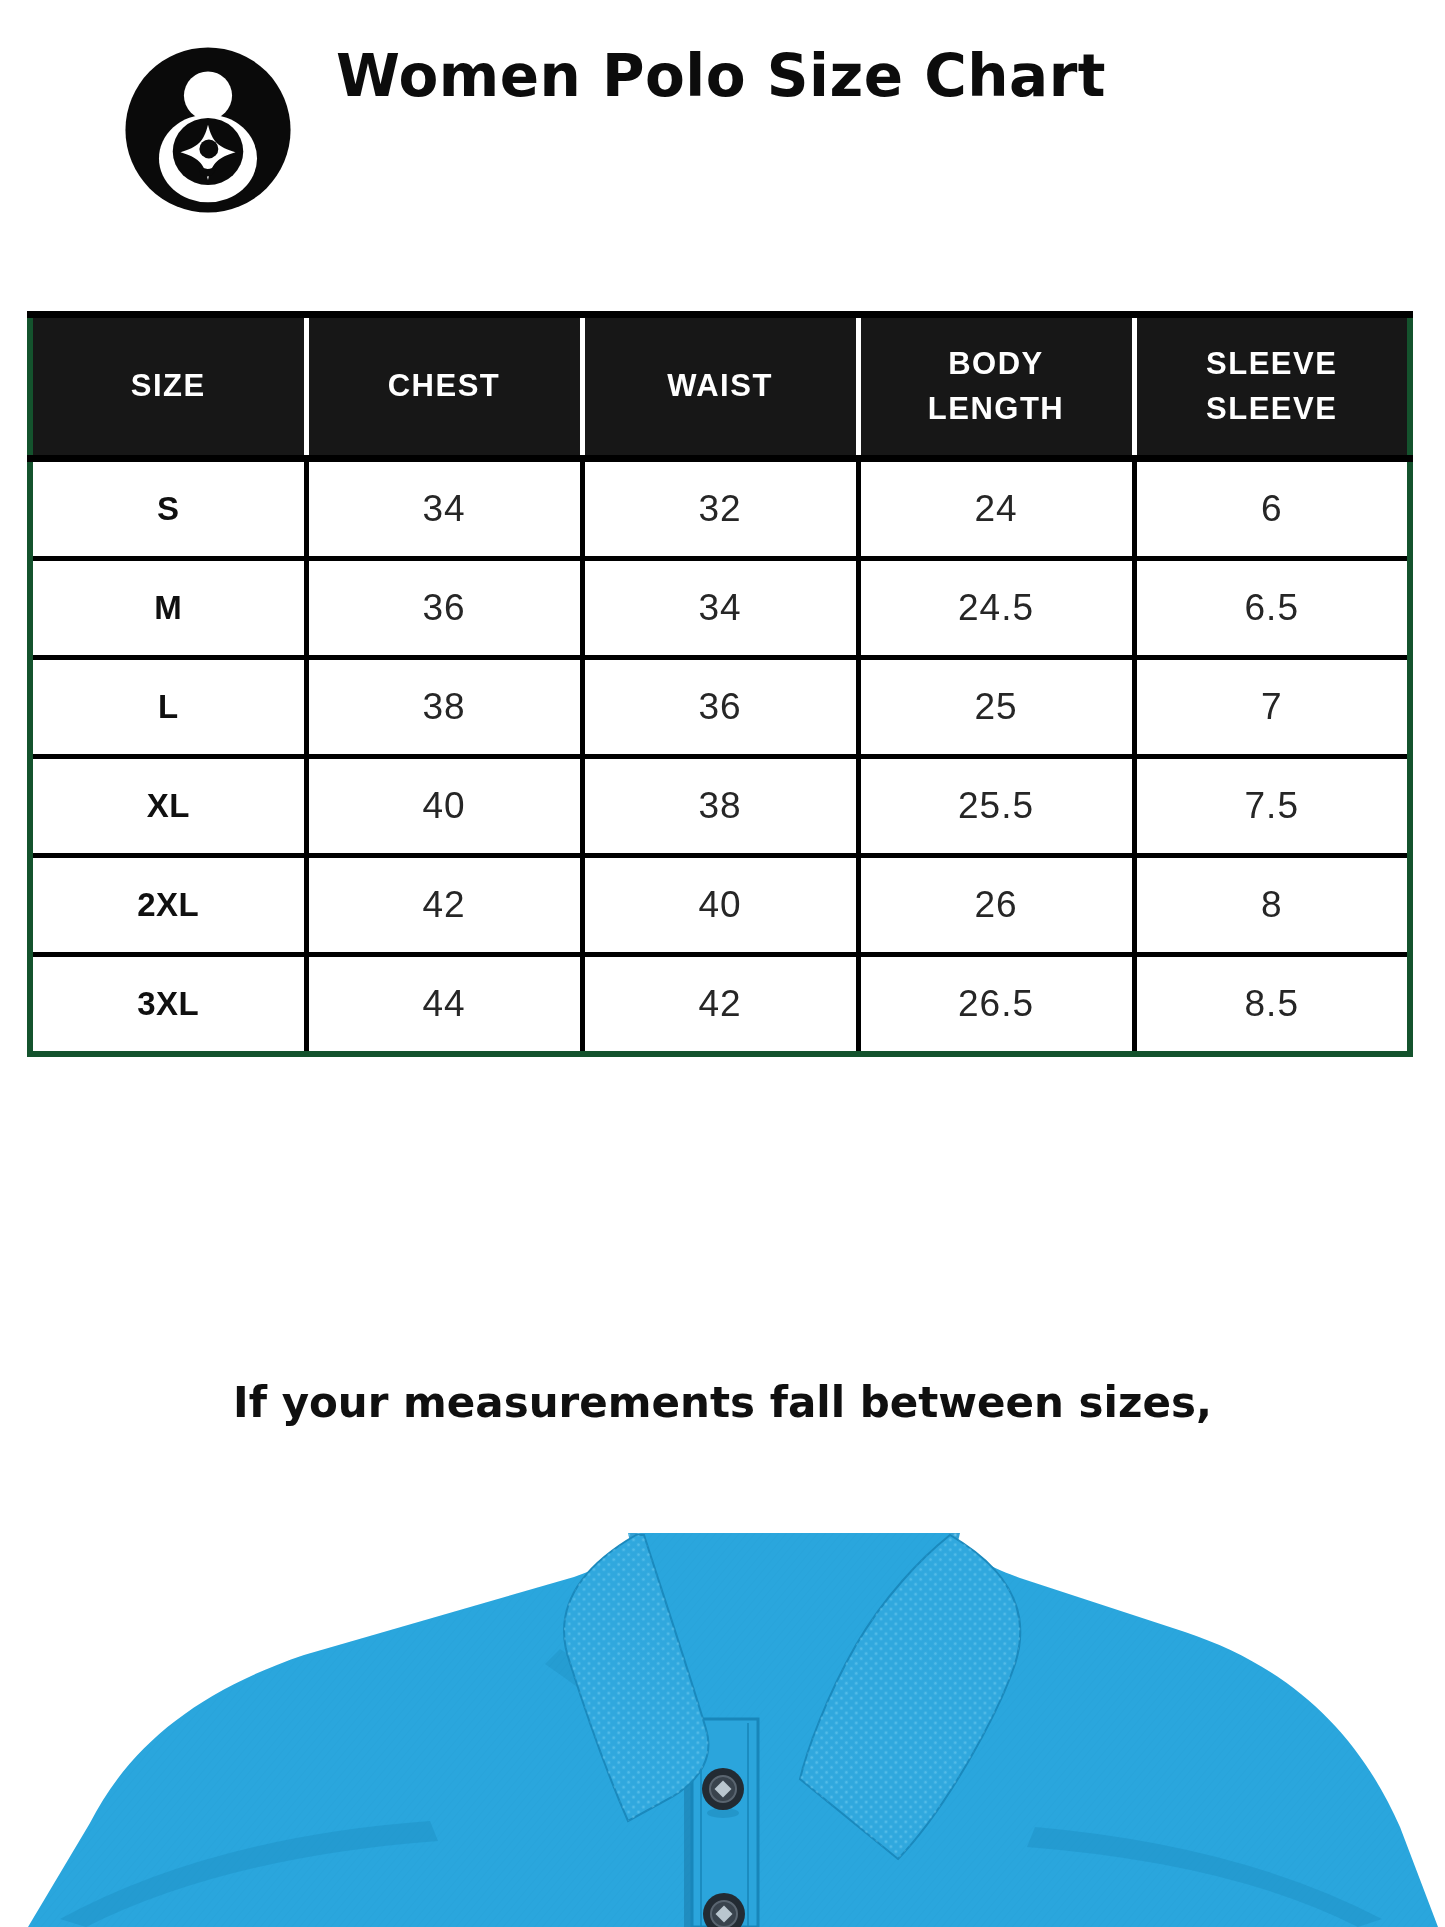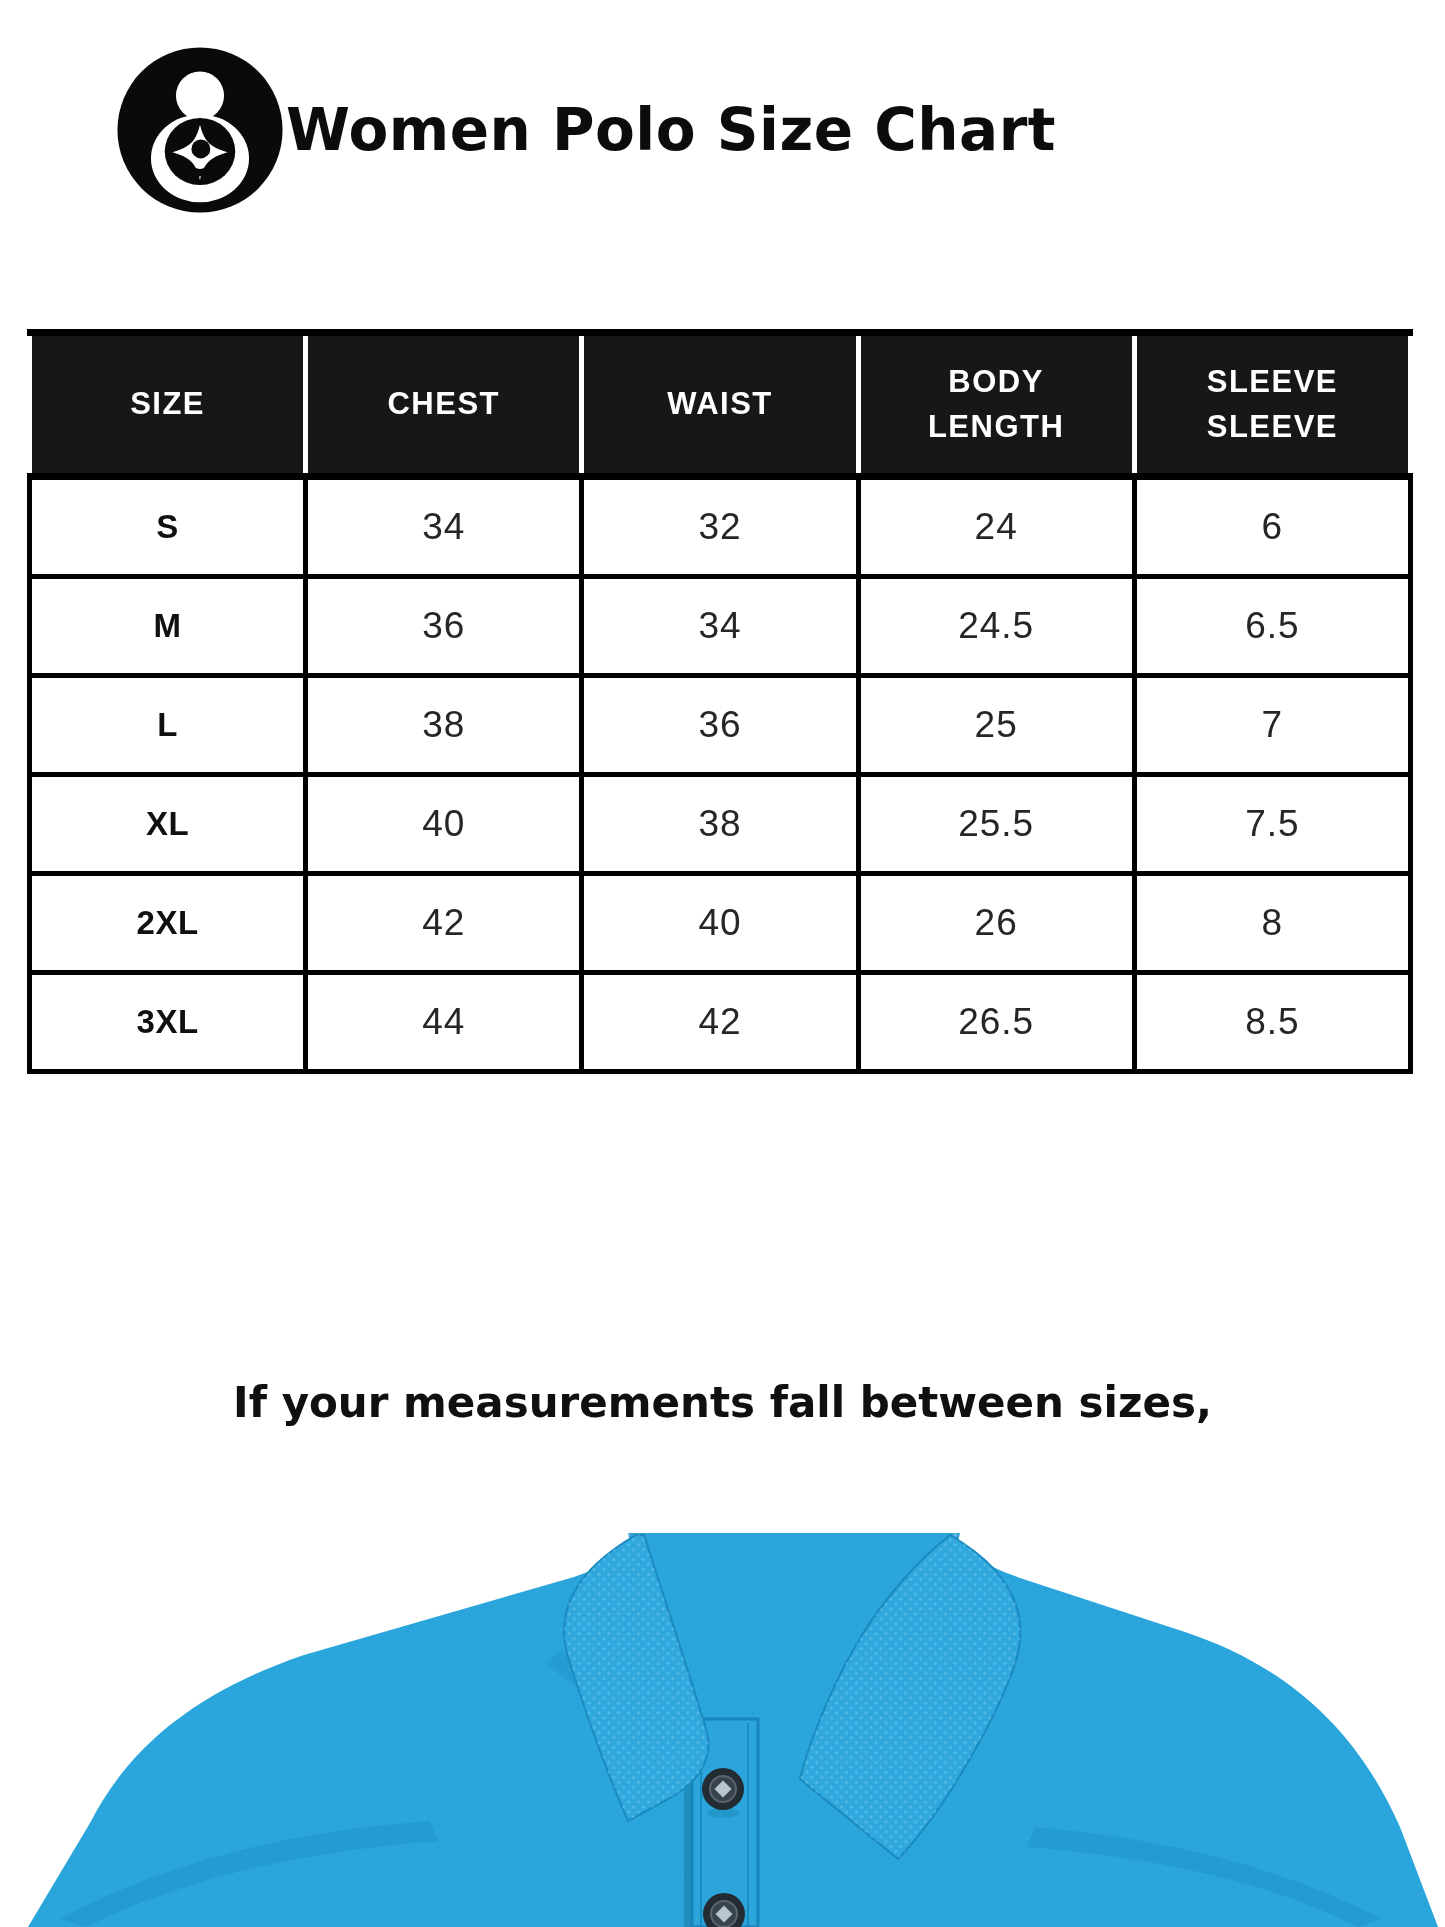--- a/index.html
+++ b/index.html
@@ -2,33 +2,33 @@
 <html><head>
 <meta charset="utf-8">
 <style>
   html,body{margin:0;padding:0;background:#fff;}
   .page{
     position:relative;width:1445px;height:1927px;background:#ffffff;overflow:hidden;
     font-family:"Liberation Sans","DejaVu Sans",sans-serif;
   }
   
   .brand-header{
-    position:absolute;top:42px;left:114px;height:176px;
-    display:flex;align-items:center;
+    position:absolute;top:42px;left:122px;height:176px;
+    display:flex;gap:42px;
   }
   .brand-logo{width:172px;height:176px;flex:0 0 auto;color:#0a0a0a;}
   .page-title{
     font-family:"DejaVu Sans","Liberation Sans",sans-serif;
     font-weight:bold;font-size:58px;letter-spacing:.5px;color:#0c0c0c;white-space:nowrap;
   }
   
   table.size-table{
-    position:absolute;left:27px;top:329px;width:1386px;
+    position:absolute;left:27px;top:311px;width:1386px;
     border-collapse:collapse;table-layout:fixed;
-    border:3px solid #14532d;
+    border:6px solid #14532d;
   }
   .size-table th{
     background:#171717;color:#ffffff;
     height:137px;padding:0 44px;
     font-size:31px;font-weight:bold;letter-spacing:1.5px;line-height:1.45;
     border:5px solid #ffffff;border-top:7px solid #000;border-bottom:7px solid #000;
     text-align:center;vertical-align:middle;
   }
   .size-table td{
     height:92px;border:5px solid #000;background:#ffffff;

